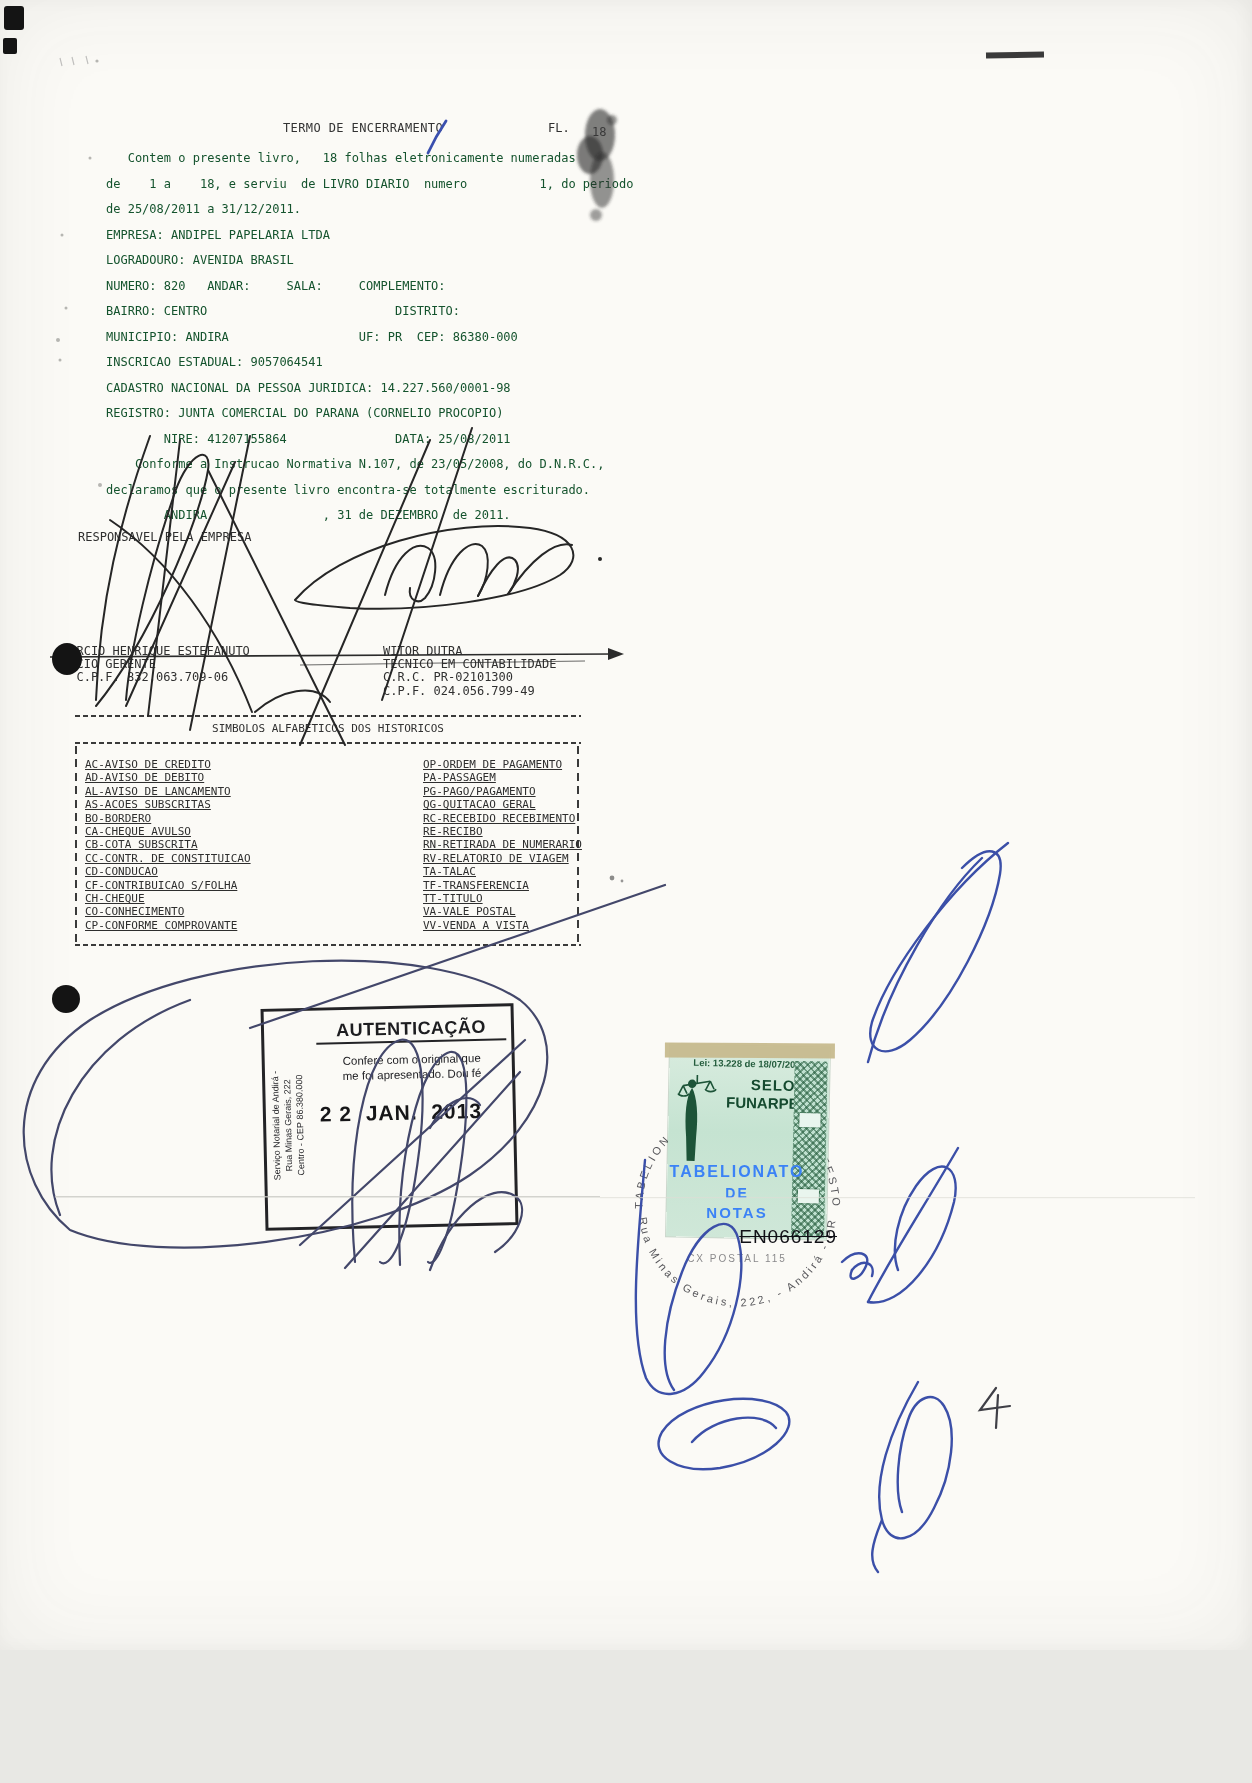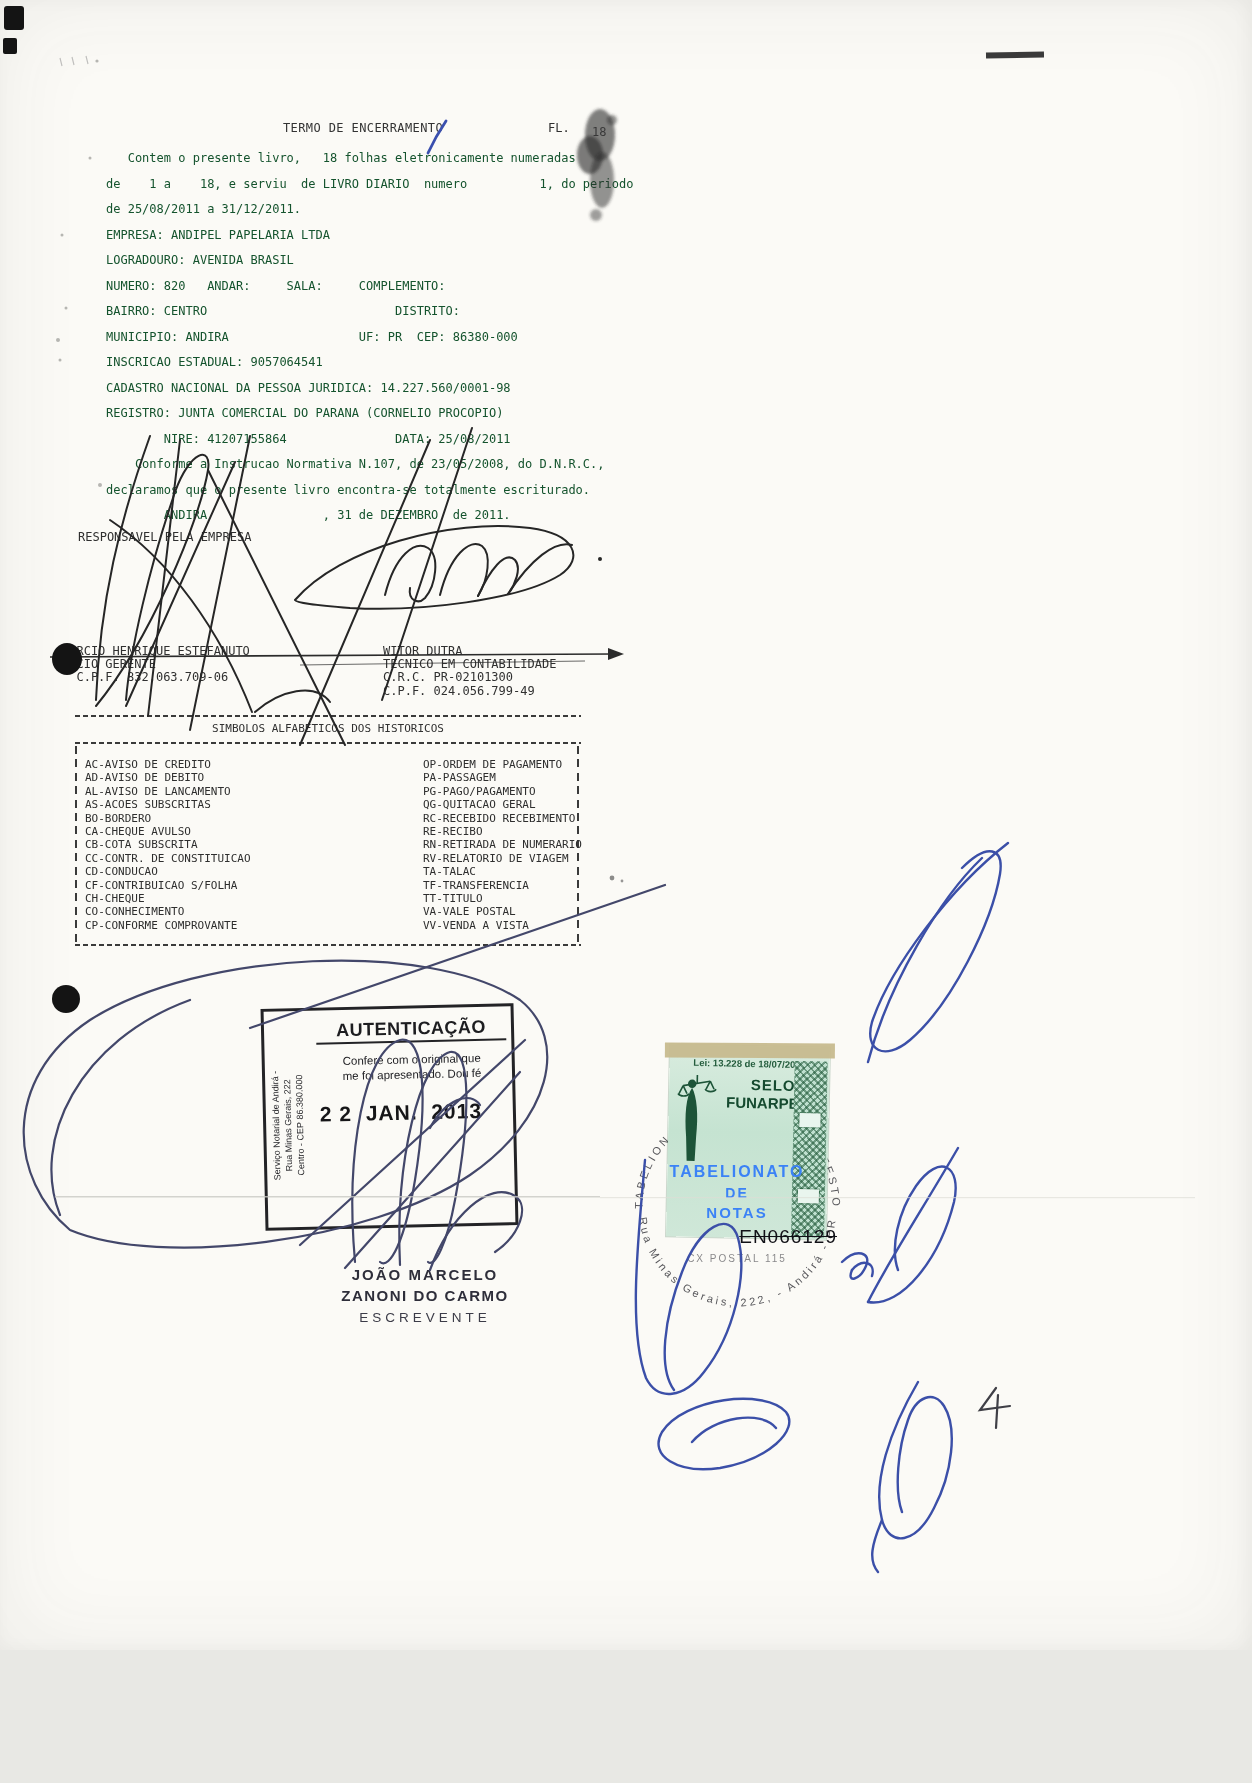--- a/index.html
+++ b/index.html
@@ -28,21 +28,21 @@
   .sym-table{left:75px; top:714px; width:506px; height:234px;}
   .dash{position:absolute; left:0; width:506px; height:2px;
     background:repeating-linear-gradient(90deg,#3a3a3a 0 5px, transparent 5px 8px);}
   .dash.t1{top:1px;} .dash.t2{top:28px;} .dash.t3{top:230px;}
   .sym-title{position:absolute; left:0; top:8px; width:506px; text-align:center;
     font-size:11px; color:#303030; white-space:pre;}
   .pipes{position:absolute; top:32px; height:196px; width:2px;
     background:repeating-linear-gradient(180deg,#3a3a3a 0 8px, transparent 8px 13.4px);}
   .pipes.l{left:0;} .pipes.r{left:502px;}
   .sym-col{position:absolute; top:44px; font-size:11px; line-height:13.4px; margin:0;
-    color:#2e2e2e; white-space:pre;}
+    color:#2e2e2e; white-space:pre;text-decoration:underline;}
   .sym-col.c1{left:10px;} .sym-col.c2{left:178px;} .sym-col.c3{left:348px;}
 
   
   .auth-stamp{left:263px; top:1006px; width:247px; height:216px;
     border:3px solid #232326; transform:rotate(-1.3deg); color:#1d1d20;}
   .auth-side{position:absolute; left:-72px; top:92px; width:196px; height:44px;
     transform:rotate(-90deg); font-size:9px; line-height:12px; text-align:center; color:#26262a;}
   .auth-title{position:absolute; left:52px; top:10px; width:190px; text-align:center;
     font-size:18px; font-weight:bold; letter-spacing:.5px;
     border-bottom:2px solid #232326; padding-bottom:1px;}
@@ -203,25 +203,20 @@
 Rua Minas Gerais, 222
 Centro - CEP 86.380.000</div>
     <div class="auth-title">AUTENTICAÇÃO</div>
     <div class="auth-body">
       <div>Confere com o original que</div>
       <div>me foi apresentado. Dou fé</div>
     </div>
     <div class="auth-date">2 2  JAN.  2013</div>
   </div>
 
-  <div class="abs clerk sans">
-    <div class="n1">JOÃO MARCELO</div>
-    <div class="n2">ZANONI DO CARMO</div>
-    <div class="rl">ESCREVENTE</div>
-  </div>
 
   <svg class="overlay" width="1252" height="1783" viewBox="0 0 1252 1783">
     <defs>
         <filter id="blur1">
           <feGaussianBlur stdDeviation="1.6"></feGaussianBlur>
         </filter>
       </defs>
 
     <g stroke="#2b2b2b" fill="none">
       <path d="M50,657 L614,654" stroke-width="1.6"></path>

